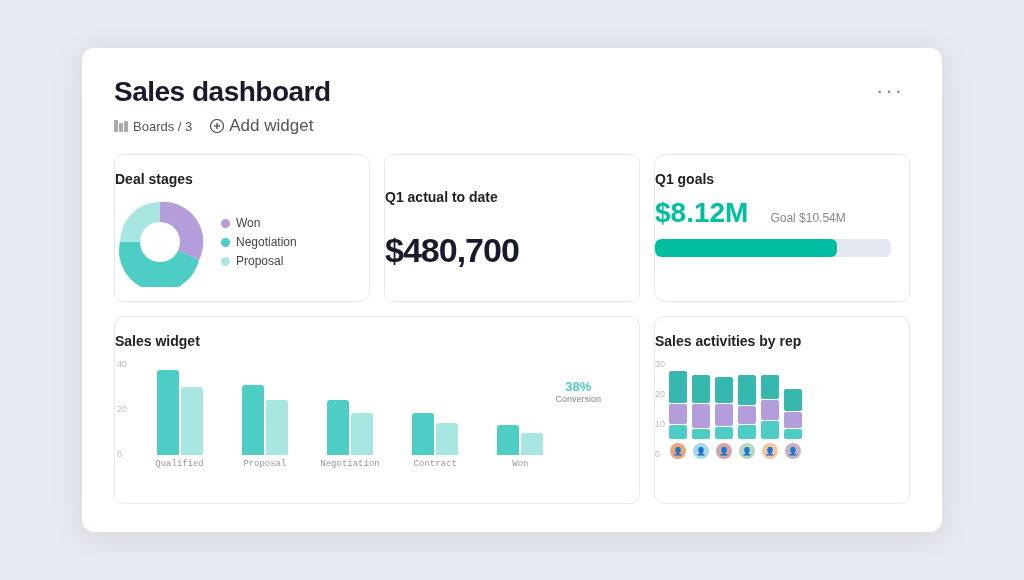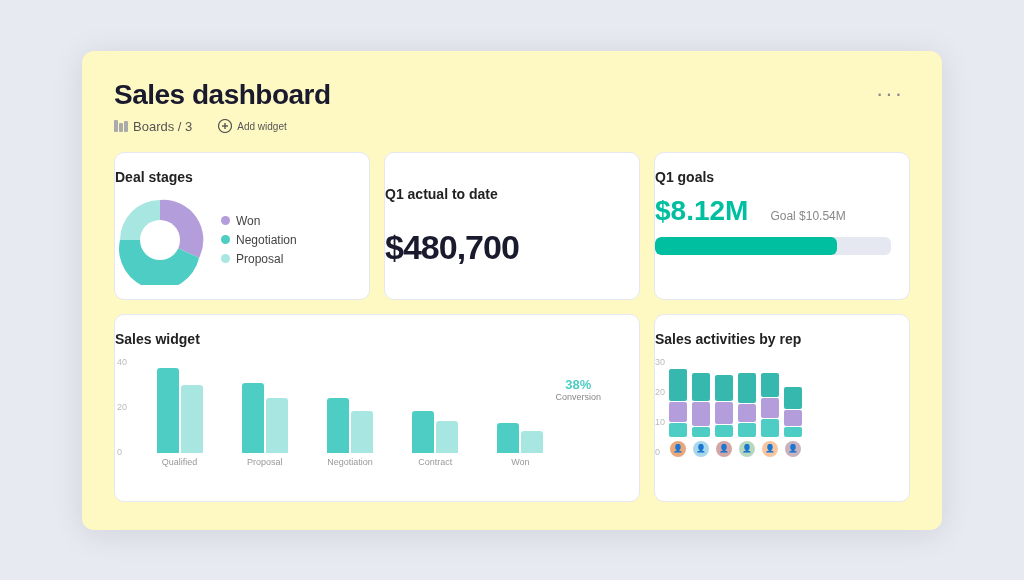--- a/index.html
+++ b/index.html
@@ -5,21 +5,21 @@
     * { box-sizing: border-box; margin: 0; padding: 0; }
     body {
       background: #e8eaf2;
       display: flex;
       justify-content: center;
       align-items: center;
       min-height: 100vh;
       font-family: -apple-system, BlinkMacSystemFont, 'Segoe UI', sans-serif;
     }
     .window {
-      background: #fef9c3;
+      background: #ffffff;
       border-radius: 12px;
       width: 860px;
       padding: 28px 32px 28px 32px;
       box-shadow: 0 4px 32px rgba(0,0,0,0.10);
     }
     .window-header {
       display: flex;
       justify-content: space-between;
       align-items: flex-start;
       margin-bottom: 6px;
@@ -35,38 +35,38 @@
       border: none;
       cursor: pointer;
       font-size: 22px;
       color: #888;
       letter-spacing: 2px;
       padding: 2px 6px;
     }
     .toolbar {
       display: flex;
       align-items: center;
-      gap: 26px;
+      gap: 18px;
       margin-bottom: 18px;
       margin-top: 8px;
     }
     .boards-link {
       display: flex;
       align-items: center;
       gap: 5px;
       font-size: 13px;
       color: #555;
       cursor: pointer;
       text-decoration: none;
     }
     .add-widget {
       display: flex;
       align-items: center;
       gap: 5px;
-      font-size: 10px;
+      font-size: 17px;
       color: #555;
       cursor: pointer;
       border: none;
       background: none;
     }
     .dashboard-grid {
       display: grid;
       grid-template-columns: 1fr 1fr 1fr;
       grid-template-rows: auto auto;
       gap: 14px;
@@ -319,21 +319,21 @@
         <span class="goals-target">Goal $10.54M</span>
       </div>
       <div class="progress-bar-bg">
         <div class="progress-bar-fill" style="width:77%"></div>
       </div>
     </div>
 
     <div class="card sales-funnel-card">
       <div class="card-title">Sales widget</div>
       <div style="position:relative;height:130px;">
-        <div style="display:flex;gap:4px;height:110px;align-items:flex-end;padding-left:24px;padding-right:60px;">
+        <div style="display:flex;gap:4px;height:110px;align-items:flex-end;padding-left:24px;padding-right:60px;font-family:Liberation Mono, monospace;">
 
           <div class="bar-group">
             <div style="display:flex;gap:2px;align-items:flex-end;">
               <div class="bar bar-teal" style="height:85px;width:22px;"></div>
               <div class="bar bar-lightblue" style="height:68px;width:22px;"></div>
             </div>
             <div class="bar-group-label">Qualified</div>
           </div>
           <div class="bar-group">
             <div style="display:flex;gap:2px;align-items:flex-end;">

